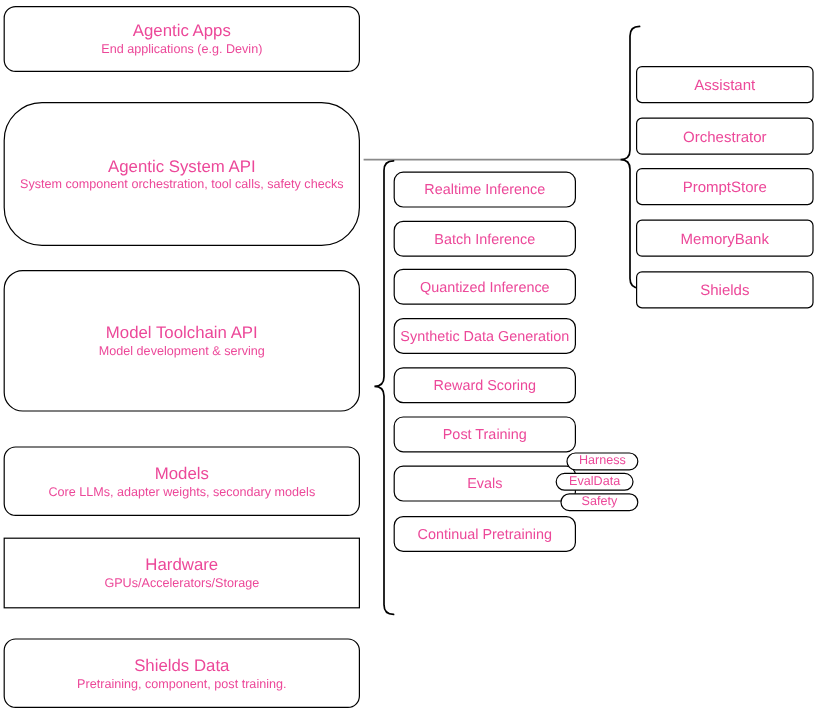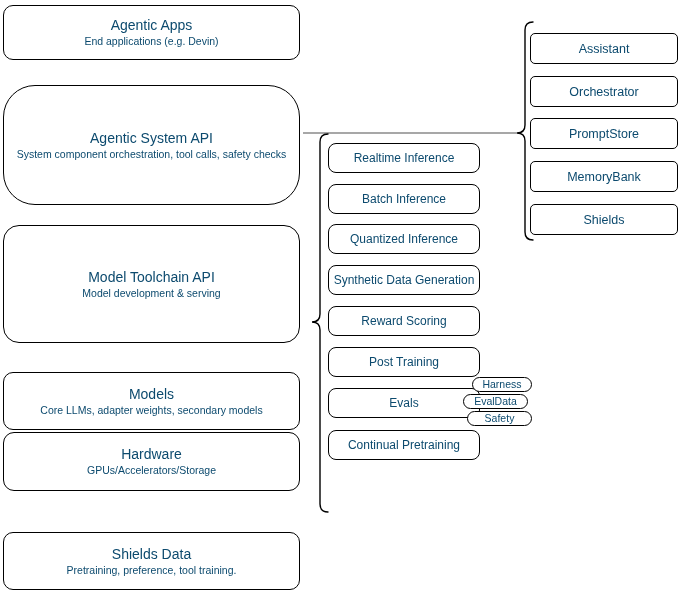--- a/index.html
+++ b/index.html
@@ -2,21 +2,21 @@
 <html><head>
 <meta charset="utf-8">
 <style>
   html, body { margin: 0; padding: 0; background: #ffffff; }
   .canvas {
     position: relative;
     width: 682px;
     height: 591px;
     background: #ffffff;
     font-family: "Liberation Sans", "DejaVu Sans", sans-serif;
-    color: #0c4a6e;
+    color: #ec4899;
     overflow: hidden;
   }
   svg.connectors {
     position: absolute;
     left: 0; top: 0;
     width: 682px; height: 591px;
   }
   .shape {
     position: absolute;
     box-sizing: border-box;
@@ -30,21 +30,21 @@
   }
   .lbox { left: 3px; width: 297px; }
   .lbox .ltitle { font-size: 14px; line-height: 18px; }
   .lbox .lsub   { font-size: 10.5px; line-height: 15px; }
   .mbox {
     left: 328px; width: 152px; height: 30px;
     border-radius: 8px; font-size: 12px;
   }
   .rbox {
     left: 530px; width: 148px; height: 31px;
-    border-radius: 5px; font-size: 12.5px;
+    border-radius: 5px; font-size: 12.5px; margin-top: 22px;
   }
   .tag {
     border-radius: 999px;
     height: 15px; font-size: 10.5px; line-height: 13px;
     z-index: 3;
   }
 </style>
 </head>
 <body>
 
@@ -69,28 +69,28 @@
   <div class="shape lbox" style="top:225px;height:118px;border-radius:16px">
     <div class="ltitle">Model Toolchain API</div>
     <div class="lsub">Model development &amp; serving</div>
   </div>
 
   <div class="shape lbox" style="top:372px;height:58px;border-radius:10px">
     <div class="ltitle">Models</div>
     <div class="lsub">Core LLMs, adapter weights, secondary models</div>
   </div>
 
-  <div class="shape lbox" style="top:432px;height:59px;border-radius:11px">
+  <div class="shape lbox" style="top:448px;height:59px;border-radius:0">
     <div class="ltitle">Hardware</div>
     <div class="lsub">GPUs/Accelerators/Storage</div>
   </div>
 
   <div class="shape lbox" style="top:532px;height:58px;border-radius:10px">
     <div class="ltitle">Shields Data</div>
-    <div class="lsub">Pretraining, preference, tool training.</div>
+    <div class="lsub">Pretraining, component, post training.</div>
   </div>
 
   <div class="shape mbox" style="top:143px">
     <span>Realtime Inference</span>
   </div>
   <div class="shape mbox" style="top:184px">
     <span>Batch Inference</span>
   </div>
   <div class="shape mbox" style="top:224px">
     <span>Quantized Inference</span>

